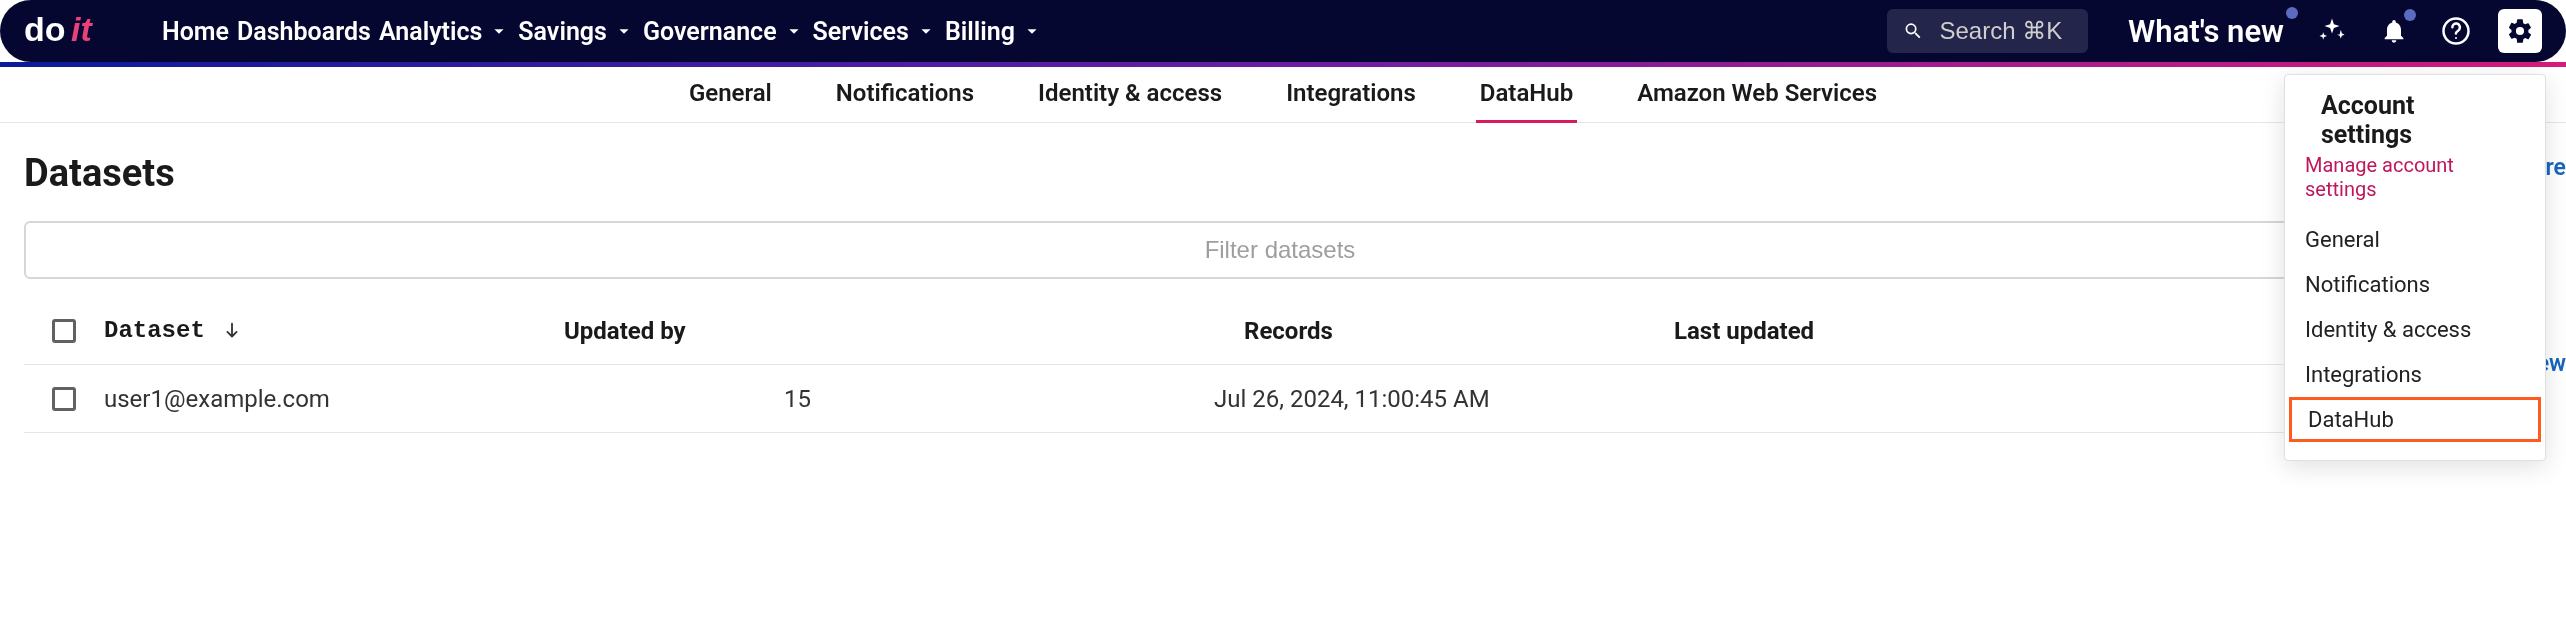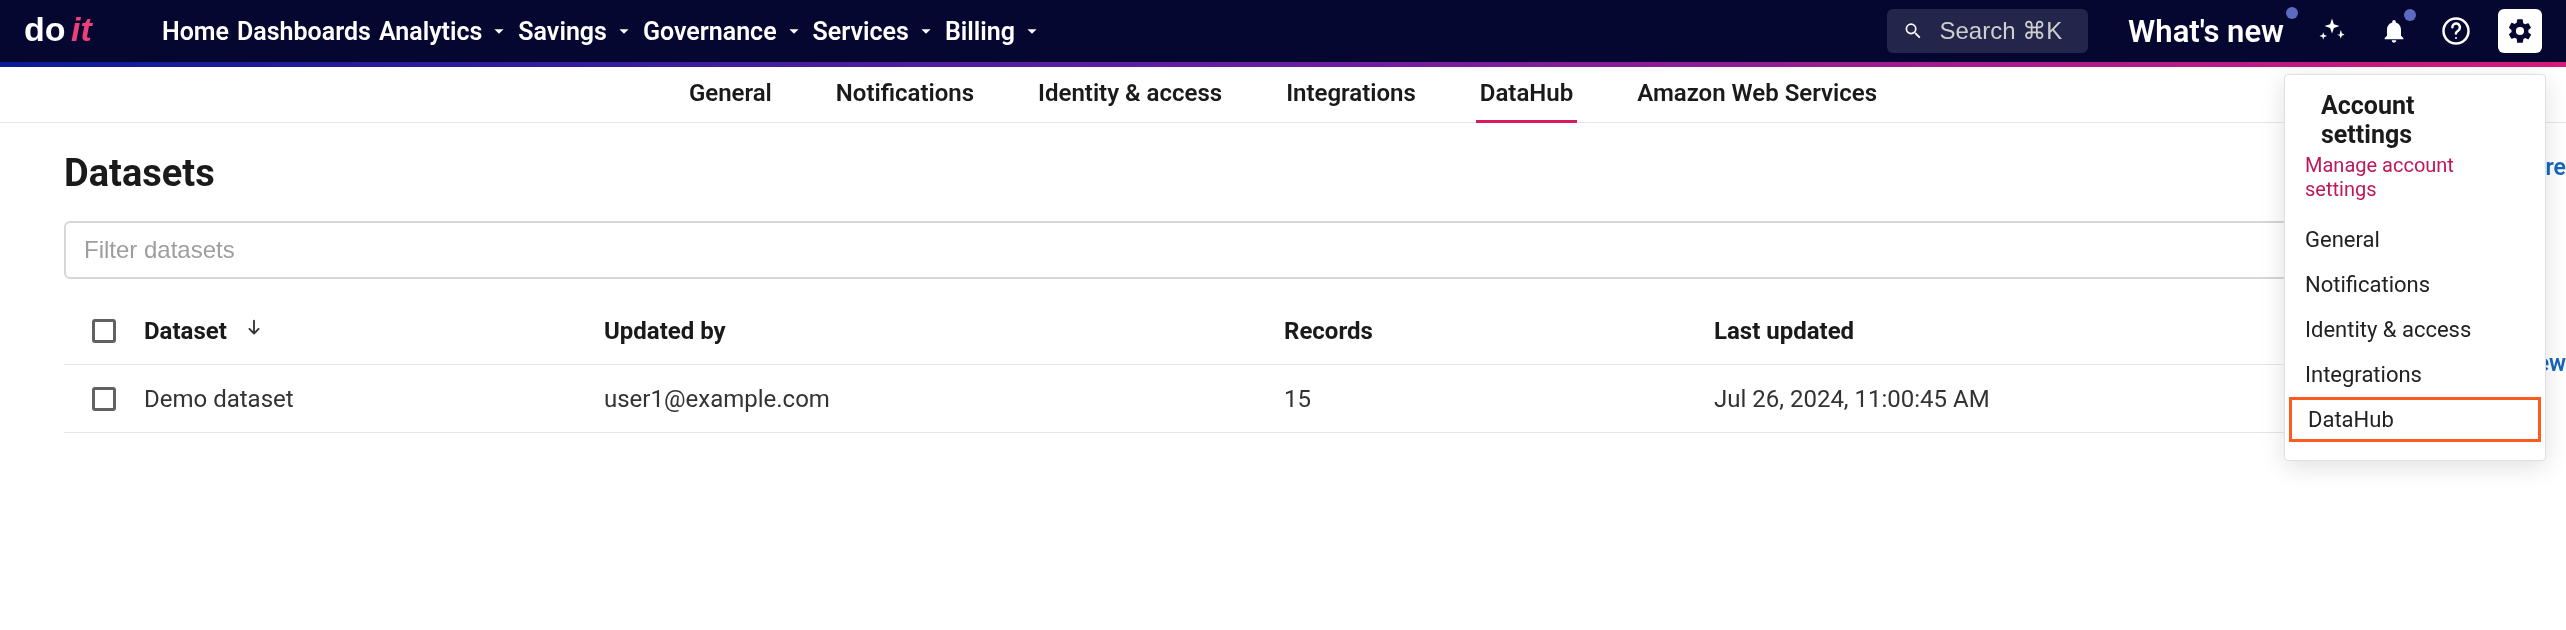--- a/index.html
+++ b/index.html
@@ -15,20 +15,21 @@
 
     
     .top-nav {
       background: #050731;
       height: 62px;
       display: flex;
       align-items: center;
       padding: 0 24px;
       gap: 22px;
       color: #fff;
+      border-radius: 31px;
     }
     .logo {
       display: flex;
       align-items: center;
       margin-right: 6px;
     }
     .logo svg { display: block; }
     .nav-links {
       display: flex;
       gap: 8px;
@@ -130,54 +131,54 @@
       font-weight: 600;
     }
     .tab.active {
       border-bottom-color: #d81b60;
       color: #1a1a1a;
     }
 
     
     .page-area {
       padding: 28px 30px 0 24px;
-      margin-left: 40px;
     }
     .page-title {
       font-size: 38px;
       font-weight: 700;
       margin-bottom: 26px;
     }
     .filter-box {
       width: 100%;
       height: 58px;
       border: 2px solid #d6d6d6;
       border-radius: 6px;
       padding: 0 18px;
       font-size: 24px;
       color: #333;
       outline: none;
+      text-align: center;
     }
     .filter-box::placeholder { color: #9e9e9e; }
 
     
     .table {
       margin-top: 18px;
       width: 100%;
     }
     .tr {
       display: flex;
       align-items: center;
       height: 68px;
       border-bottom: 1px solid #e5e5e5;
     }
     .tr.header { font-weight: 700; font-size: 24px; color: #1a1a1a; }
     .tr.row { font-size: 24px; color: #333; }
     .cell-check { width: 80px; display: flex; justify-content: center; }
-    .cell-dataset { width: 460px; display:flex; align-items:flex-start; gap:16px; }
+    .cell-dataset { width: 460px; display:flex; align-items:center; gap:16px;font-family:Liberation Mono, monospace; }
     .cell-updatedby { width: 680px; }
     .cell-records { width: 430px; }
     .cell-lastupdated { flex: 1; }
 
     .checkbox {
       width: 24px;
       height: 24px;
       border: 3px solid #616161;
       border-radius: 3px;
     }
@@ -363,23 +364,20 @@
       </div>
       <div class="cell-updatedby"><span>Updated by</span></div>
       <div class="cell-records"><span>Records</span></div>
       <div class="cell-lastupdated"><span>Last updated</span></div>
     </div>
 
     <div class="tr row">
       <div class="cell-check">
           <div class="checkbox"></div>
         </div>
-      <div class="cell-dataset">
-          <span>Demo dataset</span>
-        </div>
       <div class="cell-updatedby"><span>user1@example.com</span></div>
       <div class="cell-records"><span>15</span></div>
       <div class="cell-lastupdated"><span>Jul 26, 2024, 11:00:45 AM</span></div>
     </div>
   </div>
 </div>
 
 <div class="partial-right-link partial-r1"><span>Cre</span></div>
 <div class="partial-right-link partial-r2"><span>ew</span></div>
 

